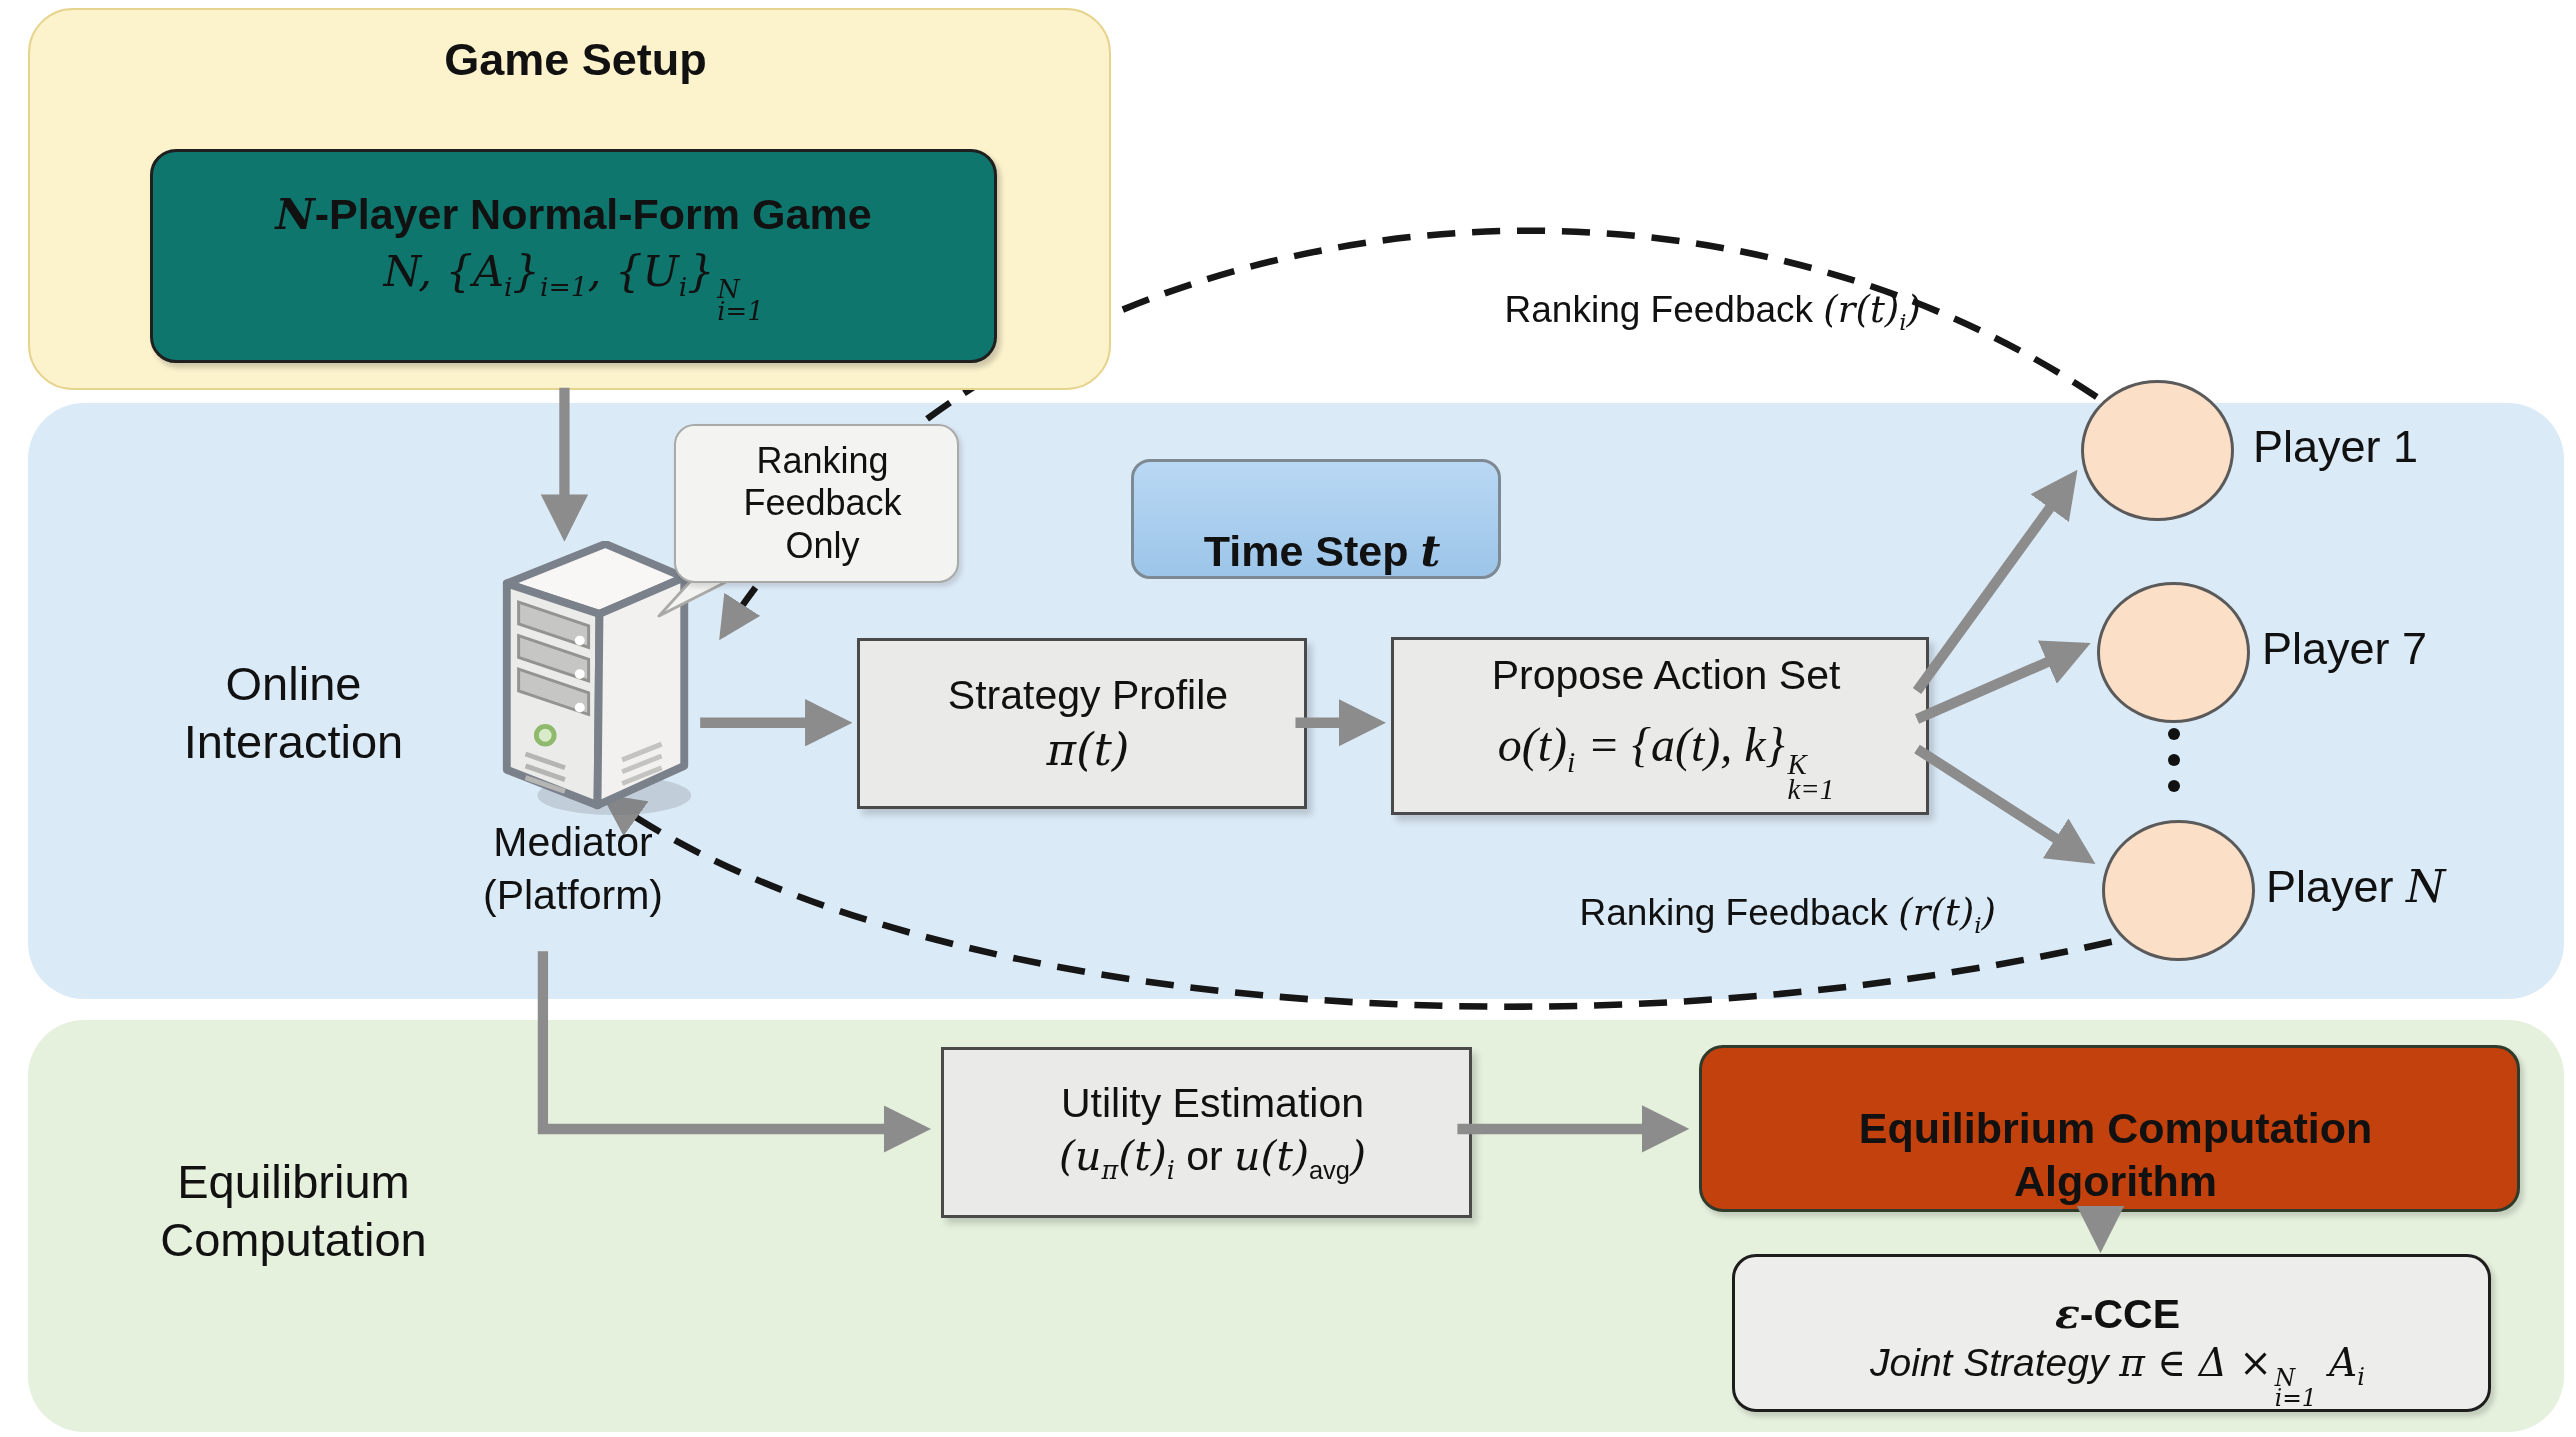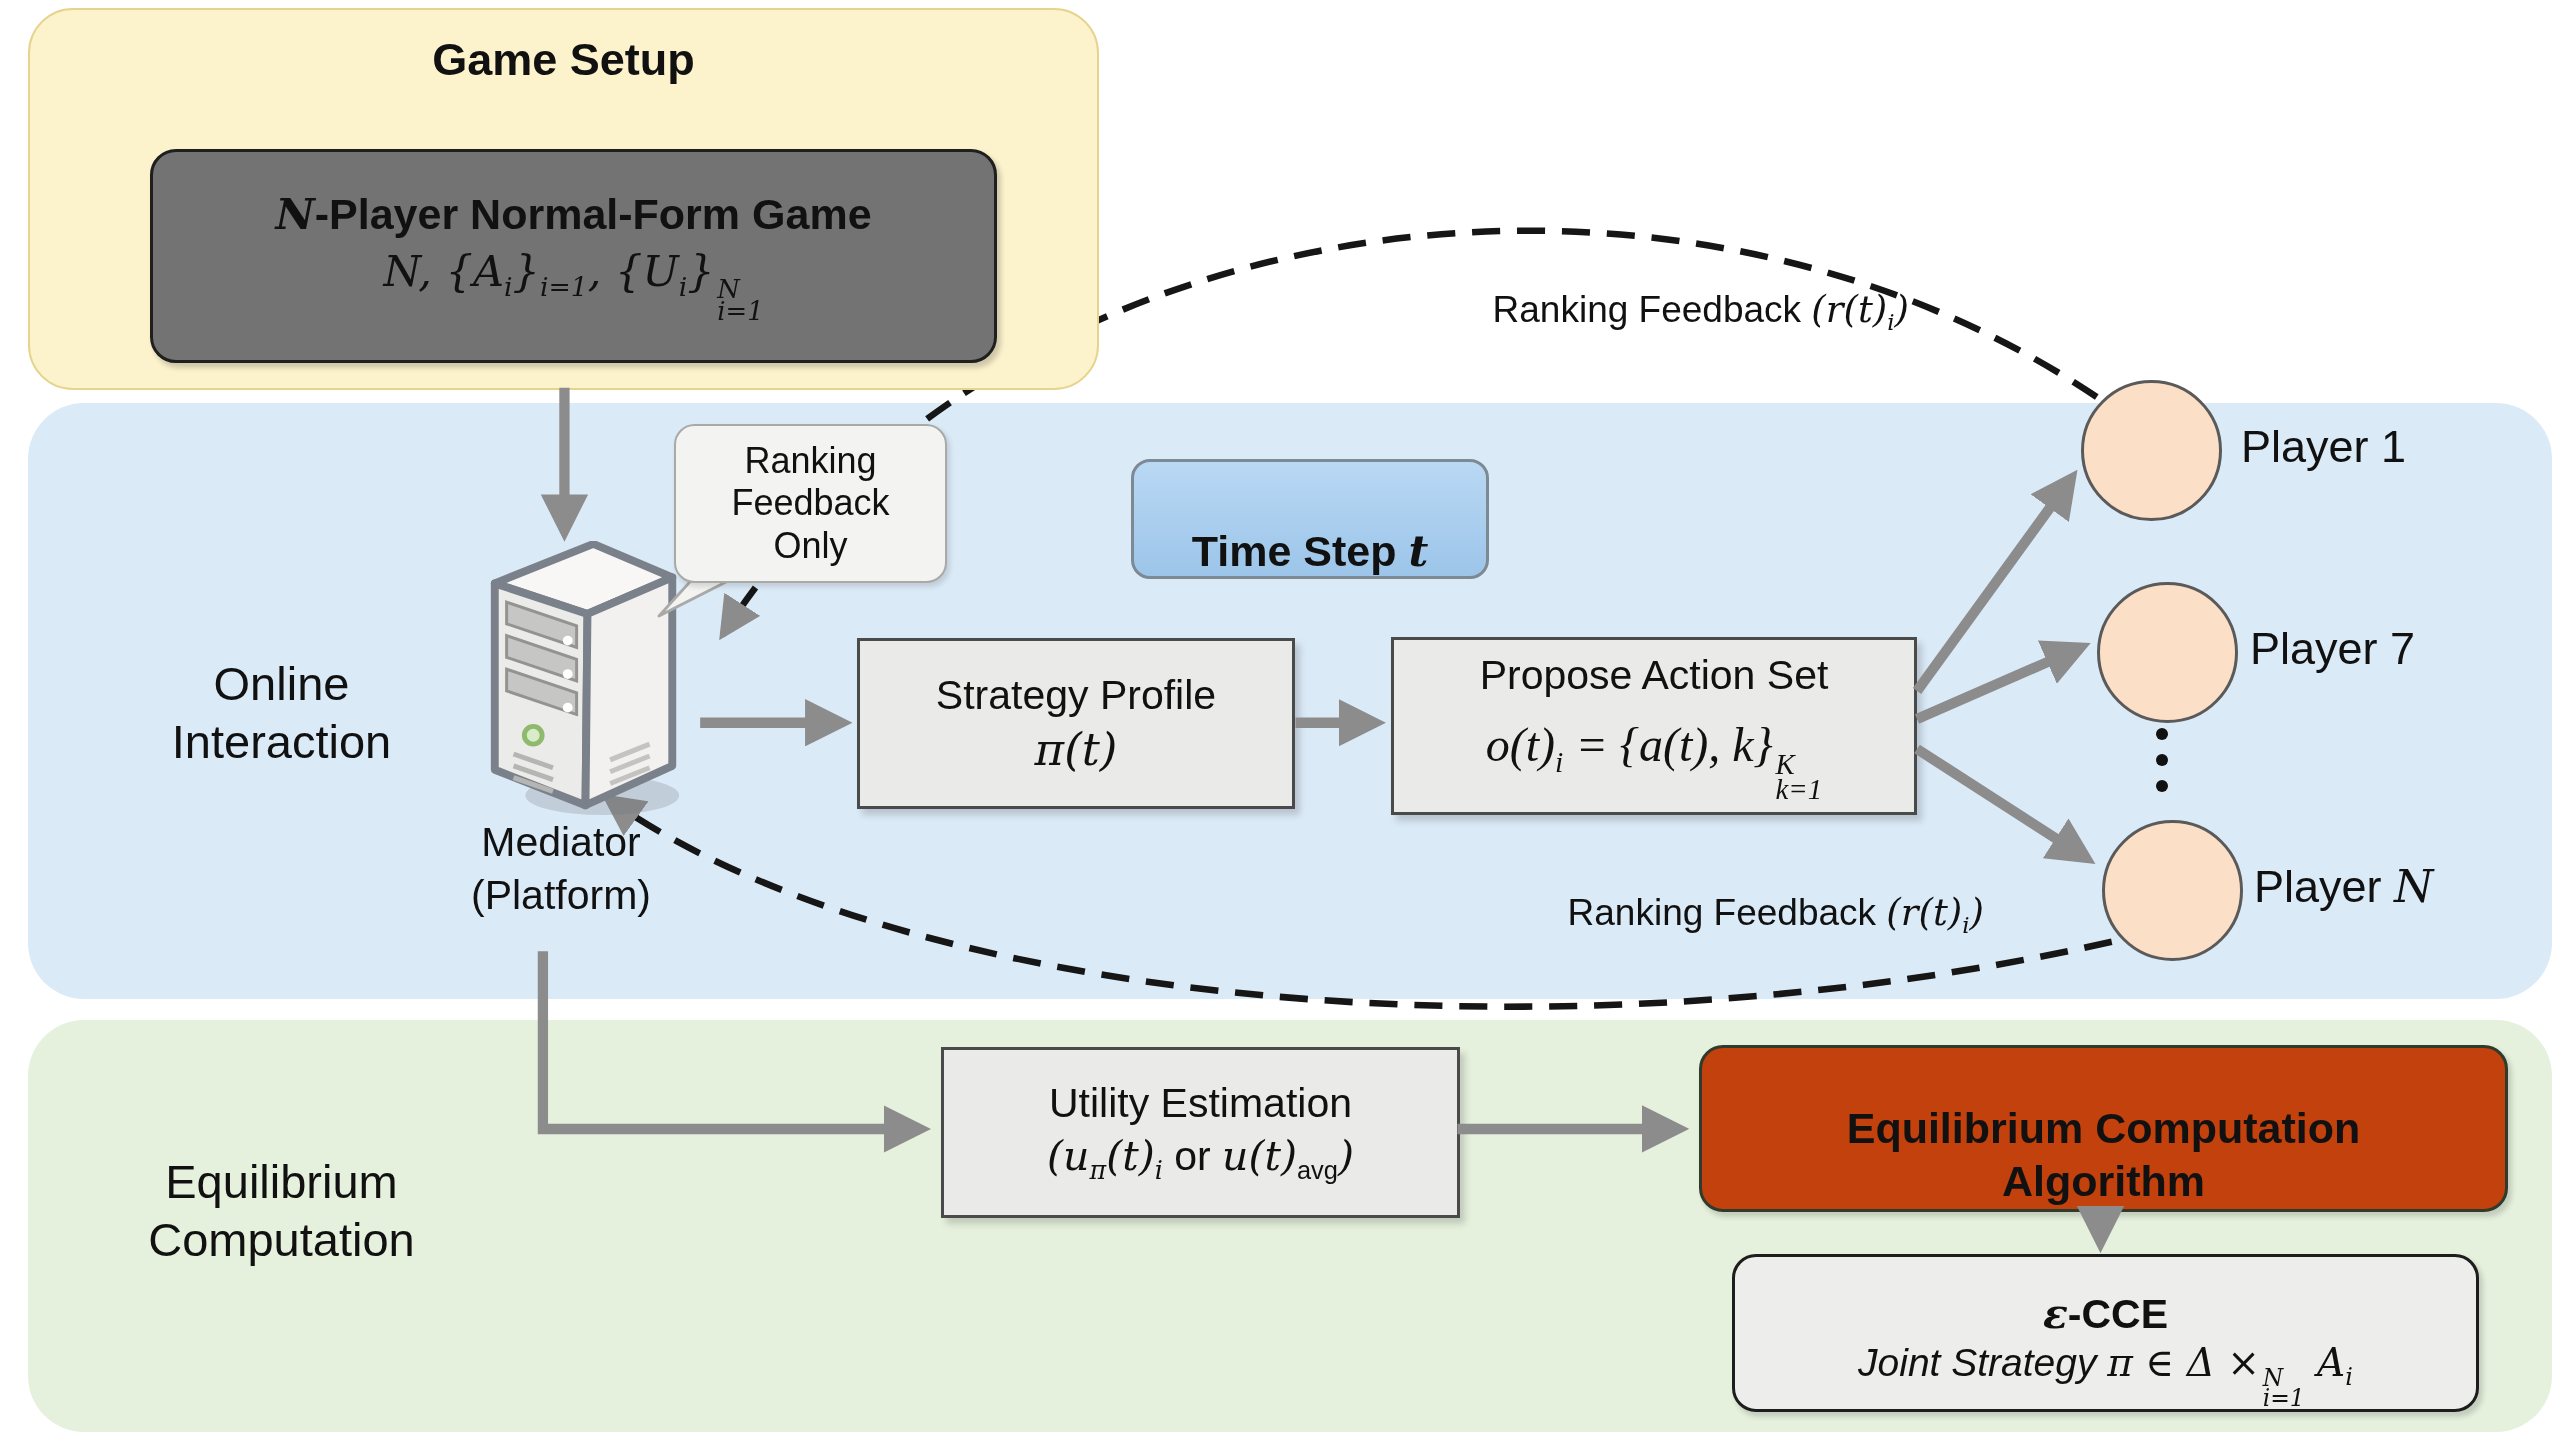--- a/index.html
+++ b/index.html
@@ -1,30 +1,30 @@
 <!DOCTYPE html>
 <html style="font-size:15px"><head>
 <meta charset="utf-8">
 <style>
   html,body { margin:0; padding:0; background:#ffffff; }
   .canvas {
     position:relative; width:2576px; height:1438px; background:#ffffff;
     font-family:"Liberation Sans", sans-serif; color:#111; overflow:hidden;
   }
-  .abs { position:absolute; }
+  .abs { position:absolute;padding-left:12px; }
   
   .band-blue  { left:28px; top:403px;  width:2524px; height:596px; background:#dbeaf7; border-radius:56px; z-index:1; }
   .band-green { left:28px; top:1020px; width:2524px; height:412px; background:#e6f1dd; border-radius:56px; z-index:1; }
   .panel-yellow {
     left:28px; top:7.5px; width:1067px; height:378px; background:#fcf3cd;
     border:2.8px solid #e6d48e; border-radius:45px; z-index:3;
   }
   .inner-yellow {
     position:absolute; left:120px; top:139px; width:841px; height:208px;
-    background:#737373; border:3.7px solid #1f1f1f; border-radius:26px;
+    background:#0f766e; border:3.7px solid #1f1f1f; border-radius:26px;
     display:flex; flex-direction:column; align-items:center; justify-content:center;
     box-shadow:3.7px 4.7px 5.6px rgba(0,0,0,0.18);
   }
   
   .t-title  { font-size:45px; font-weight:bold; text-align:center; }
   .t-section{ font-size:47px; font-weight:normal; text-align:center; line-height:1.24; z-index:4; }
   .t-box-title { font-size:41px; line-height:1.2; }
   .math { font-family:"DejaVu Serif", serif; font-style:italic; }
   .upright { font-style:normal; font-family:"Liberation Sans", sans-serif; }
   sub, sup { font-size:0.62em; }

